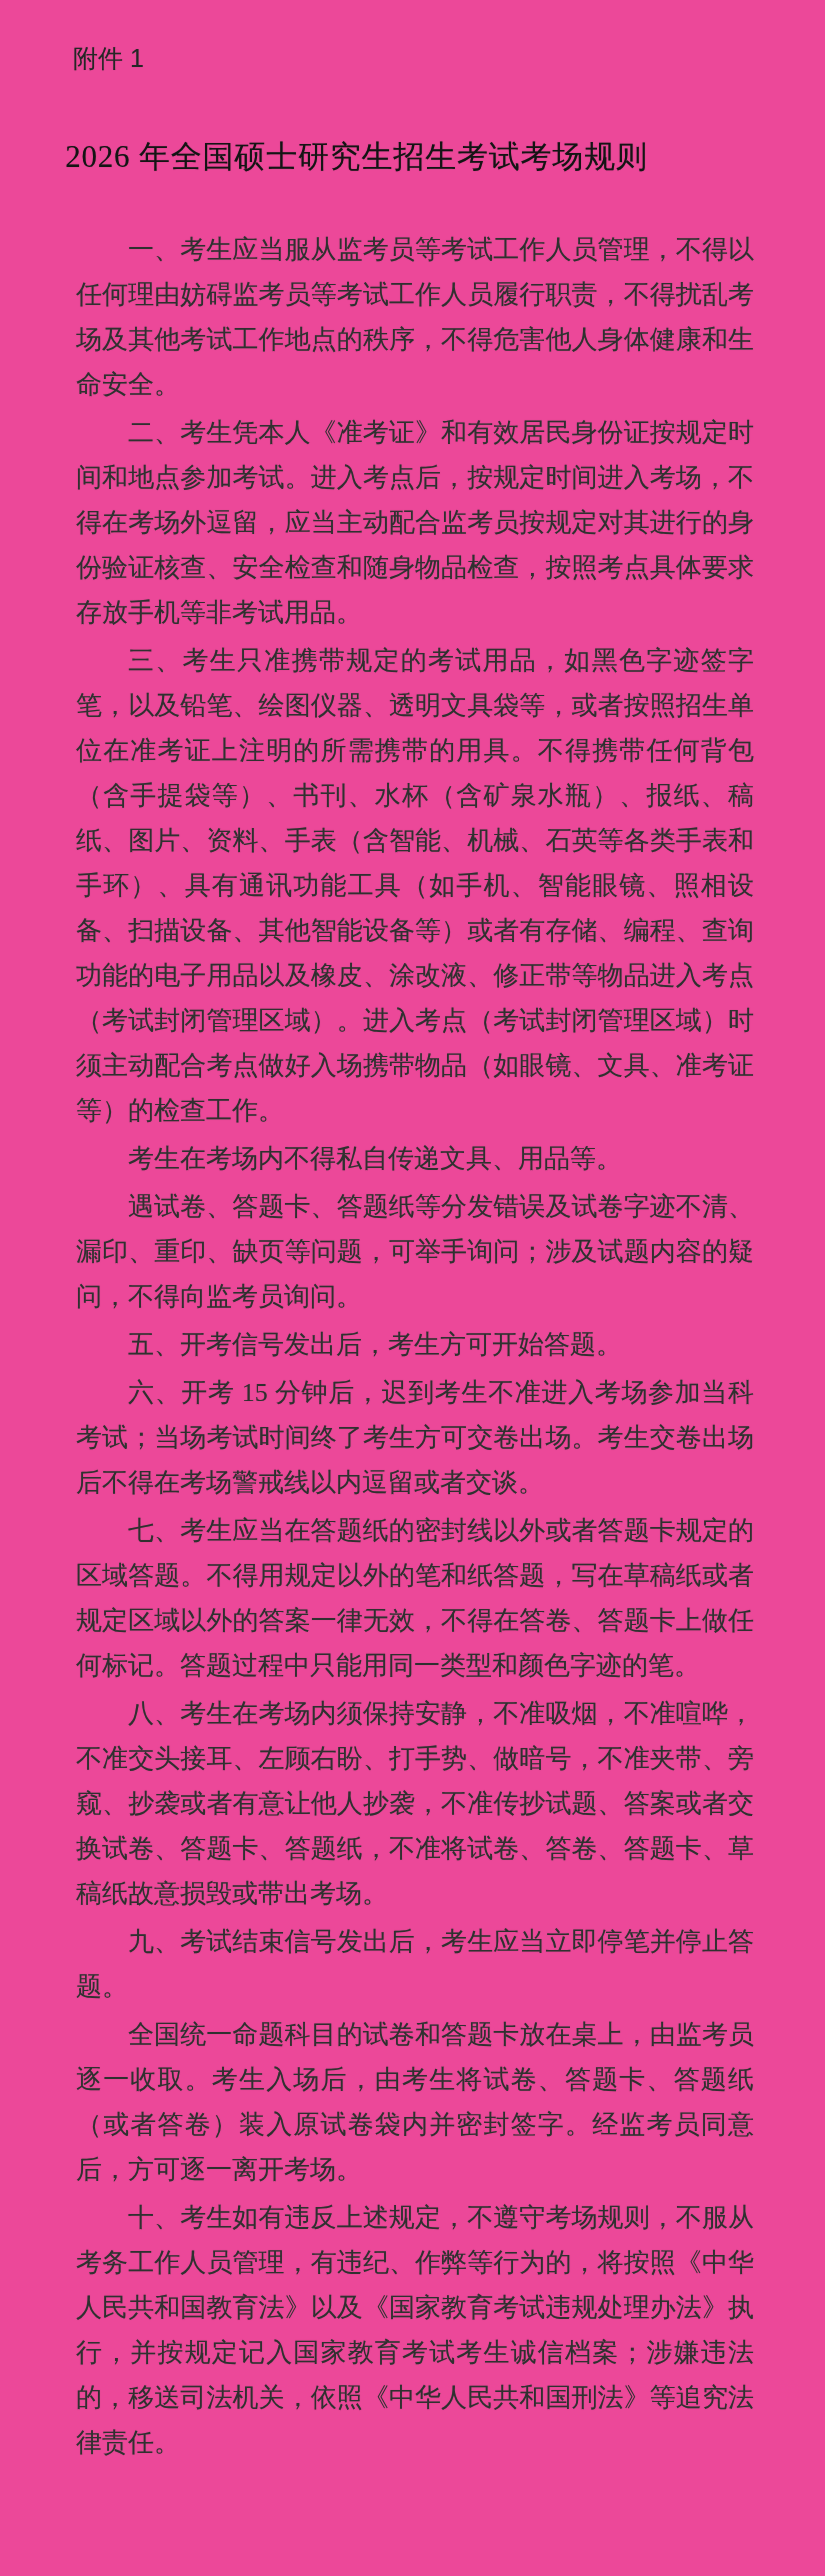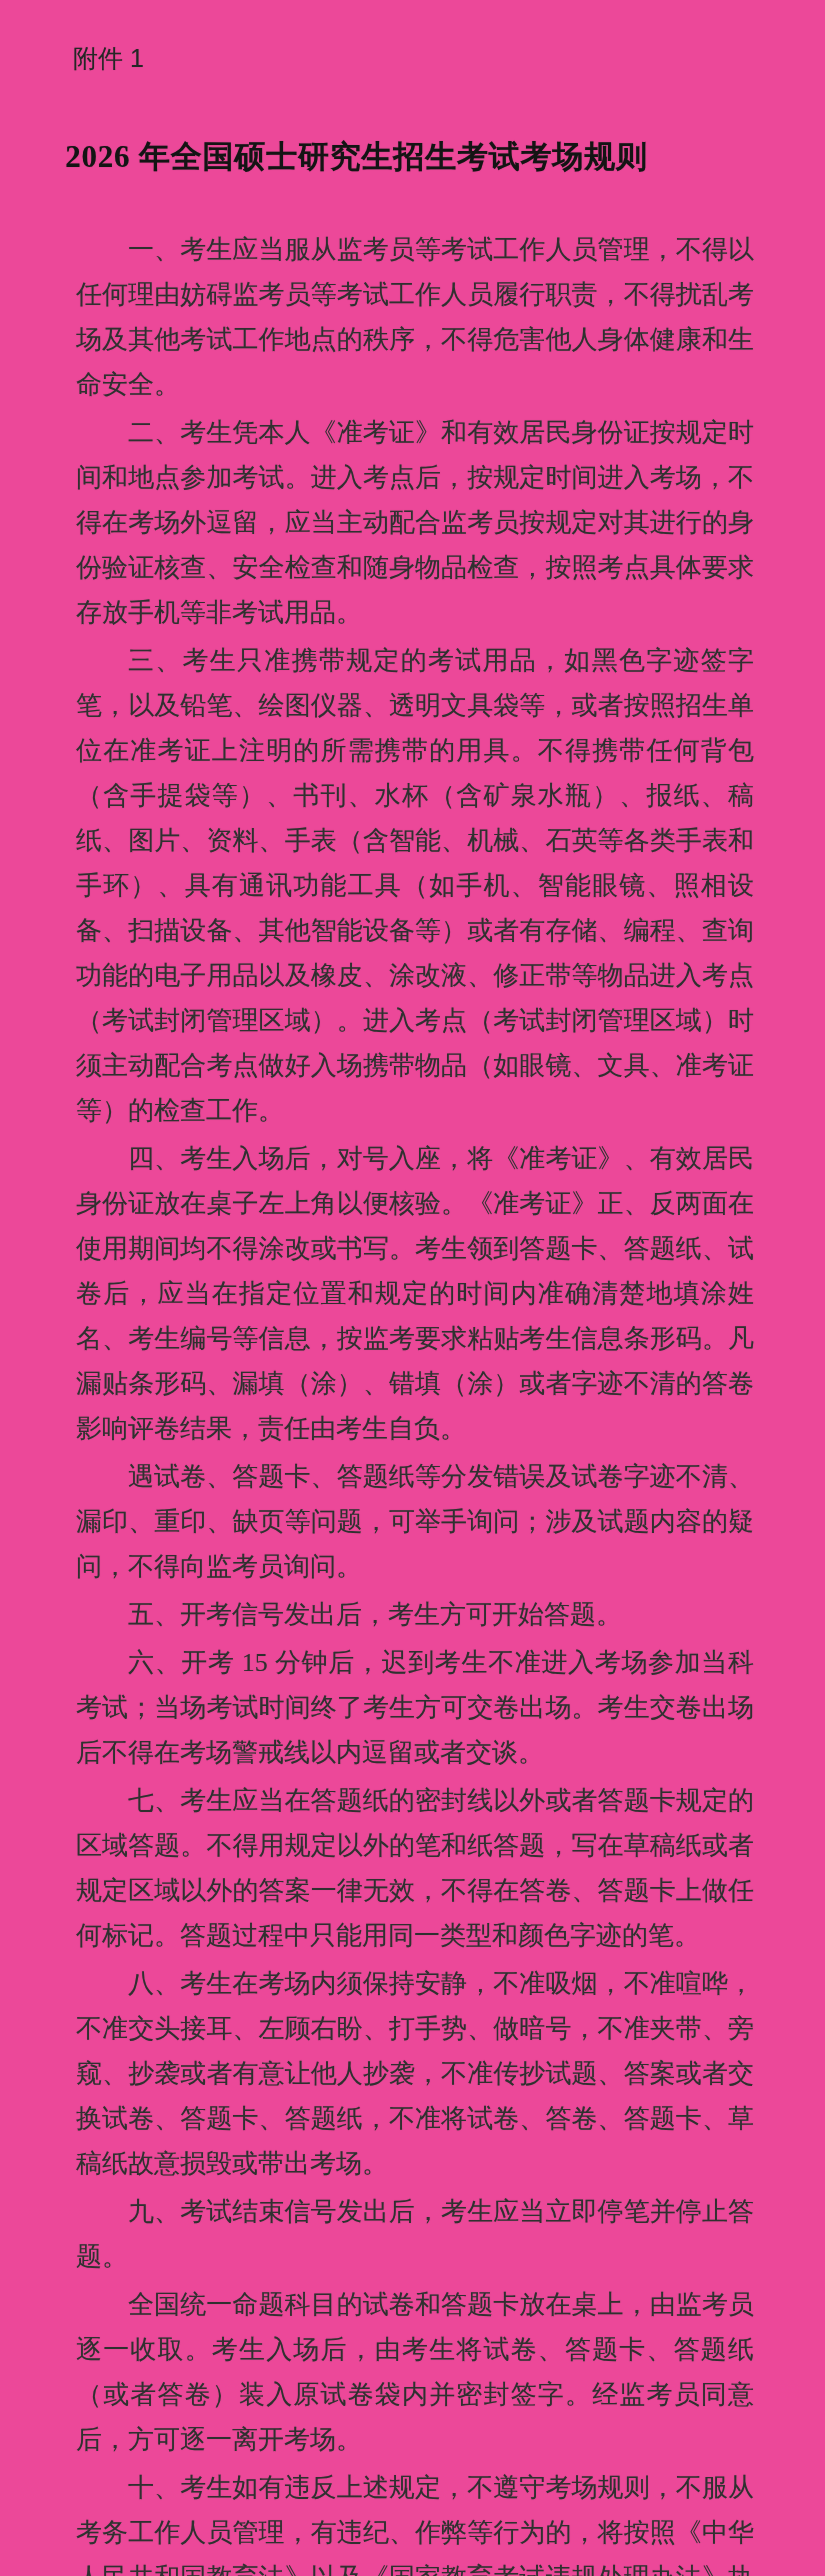--- a/index.html
+++ b/index.html
@@ -26,21 +26,21 @@
     text-shadow: 0 0 0.8px rgba(70,70,70,0.45);
   }
   .doc-title {
     position: absolute;
     left: 0;
     top: 138px;
     width: 713px;
     text-align: center;
     font-size: 31px;
     line-height: 38px;
-    font-weight: bold;
+    font-weight: normal;
     color: #141414;
     letter-spacing: 0.8px;
     text-shadow: 0 0 0.8px rgba(40,40,40,0.55);
   }
   .doc-body {
     position: absolute;
     left: 73px;
     top: 224px;
     width: 684px;
     font-size: 26px;
@@ -61,21 +61,21 @@
 
 <div class="page">
   <div class="attachment-label">附件 1</div>
 
   <div class="doc-title">2026 年全国硕士研究生招生考试考场规则</div>
 
   <div class="doc-body">
     <p>一、考生应当服从监考员等考试工作人员管理，不得以任何理由妨碍监考员等考试工作人员履行职责，不得扰乱考场及其他考试工作地点的秩序，不得危害他人身体健康和生命安全。</p>
     <p>二、考生凭本人《准考证》和有效居民身份证按规定时间和地点参加考试。进入考点后，按规定时间进入考场，不得在考场外逗留，应当主动配合监考员按规定对其进行的身份验证核查、安全检查和随身物品检查，按照考点具体要求存放手机等非考试用品。</p>
     <p>三、考生只准携带规定的考试用品，如黑色字迹签字笔，以及铅笔、绘图仪器、透明文具袋等，或者按照招生单位在准考证上注明的所需携带的用具。不得携带任何背包（含手提袋等）、书刊、水杯（含矿泉水瓶）、报纸、稿纸、图片、资料、手表（含智能、机械、石英等各类手表和手环）、具有通讯功能工具（如手机、智能眼镜、照相设备、扫描设备、其他智能设备等）或者有存储、编程、查询功能的电子用品以及橡皮、涂改液、修正带等物品进入考点（考试封闭管理区域）。进入考点（考试封闭管理区域）时须主动配合考点做好入场携带物品（如眼镜、文具、准考证等）的检查工作。</p>
-    <p>四、考生入场后，对号入座，将《准考证》、有效居民身份证放在桌子左上角以便核验。《准考证》正、反两面在使用期间均不得涂改或书写。考生领到答题卡、答题纸、试卷后，应当在指定位置和规定的时间内准确清楚地填涂姓名、考生编号等信息，按监考要求粘贴考生信息条形码。凡漏贴条形码、漏填（涂）、错填（涂）或者字迹不清的答卷影响评卷结果，责任由考生自负。</p>
+    <p>考生在考场内不得私自传递文具、用品等。</p>
     <p>遇试卷、答题卡、答题纸等分发错误及试卷字迹不清、漏印、重印、缺页等问题，可举手询问；涉及试题内容的疑问，不得向监考员询问。</p>
     <p>五、开考信号发出后，考生方可开始答题。</p>
     <p>六、开考 15 分钟后，迟到考生不准进入考场参加当科考试；当场考试时间终了考生方可交卷出场。考生交卷出场后不得在考场警戒线以内逗留或者交谈。</p>
     <p>七、考生应当在答题纸的密封线以外或者答题卡规定的区域答题。不得用规定以外的笔和纸答题，写在草稿纸或者规定区域以外的答案一律无效，不得在答卷、答题卡上做任何标记。答题过程中只能用同一类型和颜色字迹的笔。</p>
     <p>八、考生在考场内须保持安静，不准吸烟，不准喧哗，不准交头接耳、左顾右盼、打手势、做暗号，不准夹带、旁窥、抄袭或者有意让他人抄袭，不准传抄试题、答案或者交换试卷、答题卡、答题纸，不准将试卷、答卷、答题卡、草稿纸故意损毁或带出考场。</p>
     <p>九、考试结束信号发出后，考生应当立即停笔并停止答题。</p>
     <p>全国统一命题科目的试卷和答题卡放在桌上，由监考员逐一收取。考生入场后，由考生将试卷、答题卡、答题纸（或者答卷）装入原试卷袋内并密封签字。经监考员同意后，方可逐一离开考场。</p>
     <p>十、考生如有违反上述规定，不遵守考场规则，不服从考务工作人员管理，有违纪、作弊等行为的，将按照《中华人民共和国教育法》以及《国家教育考试违规处理办法》执行，并按规定记入国家教育考试考生诚信档案；涉嫌违法的，移送司法机关，依照《中华人民共和国刑法》等追究法律责任。</p>
   </div>
 </div>

